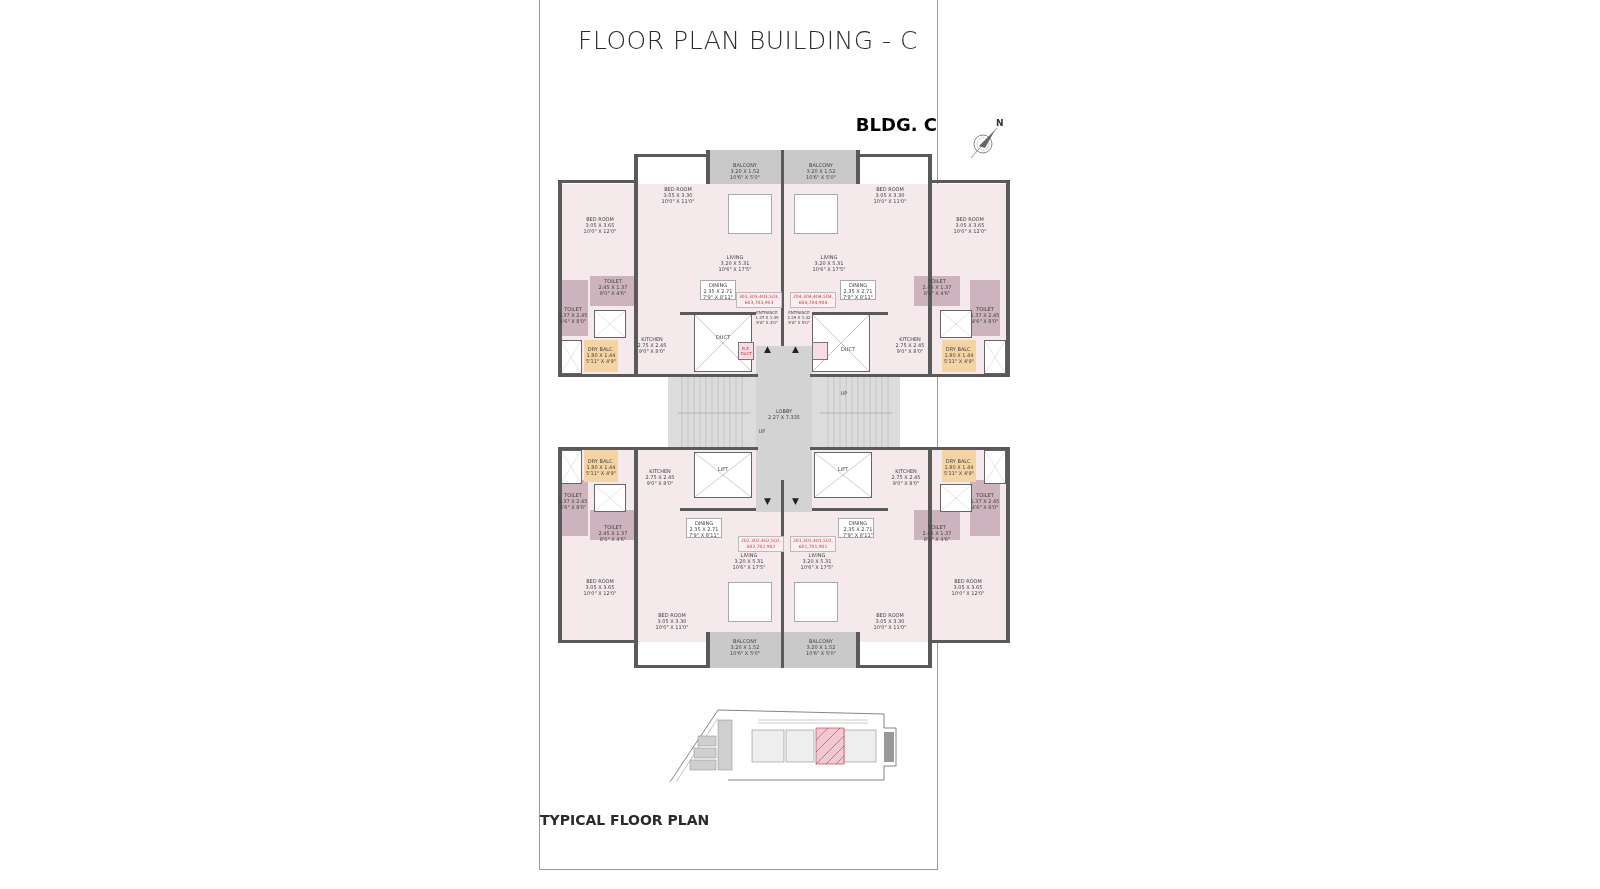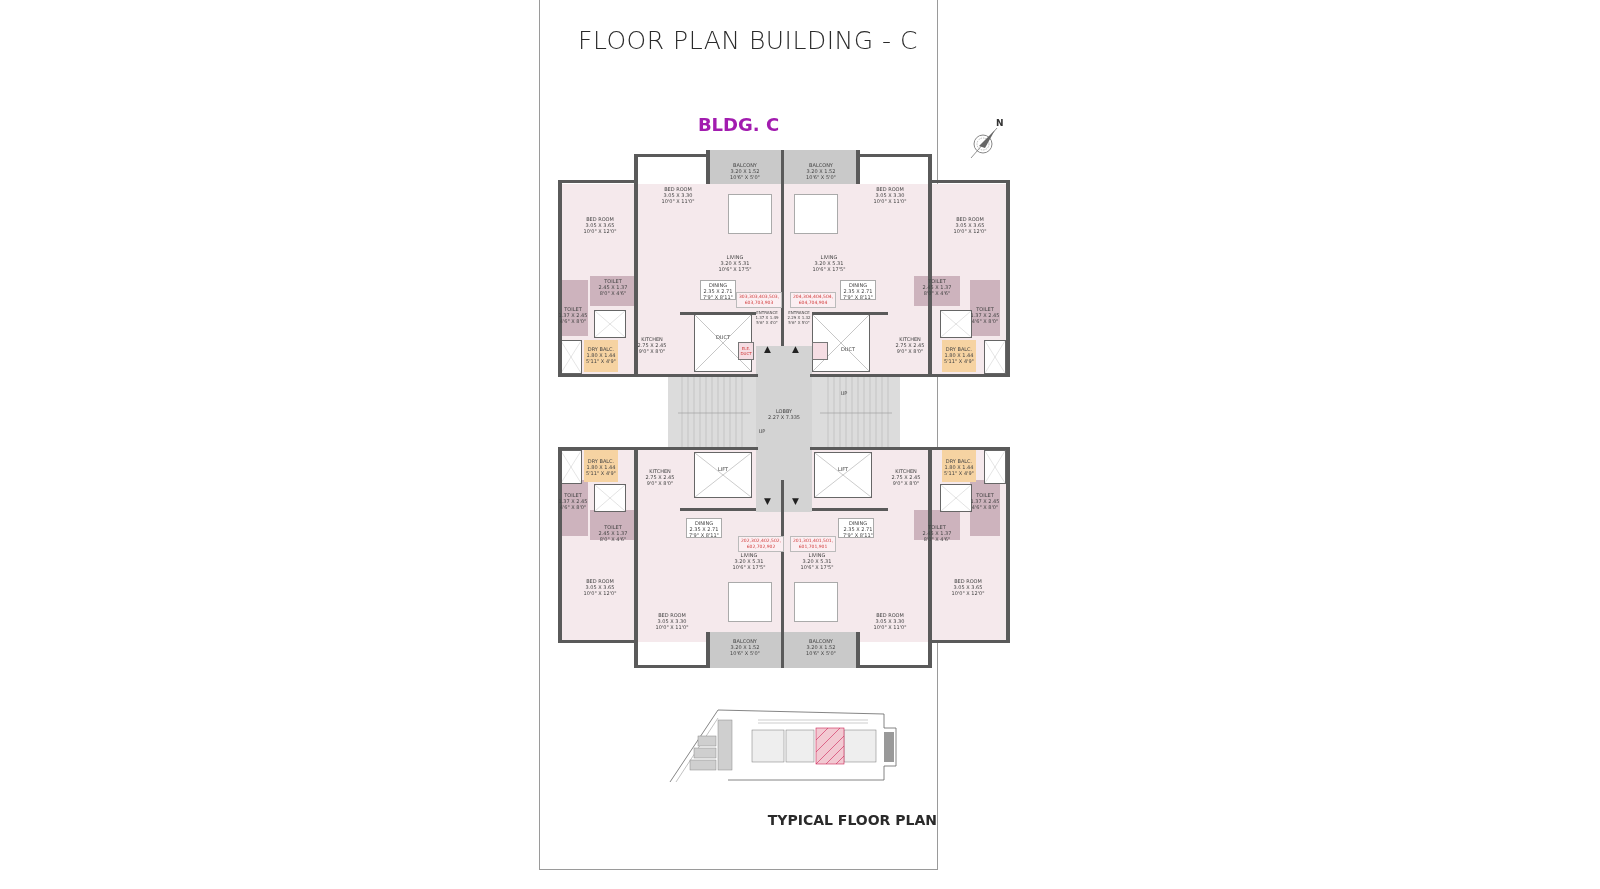--- a/index.html
+++ b/index.html
@@ -1,31 +1,31 @@
 <!DOCTYPE html>
 <html><head>
 <meta charset="utf-8">
 <style>
   html, body { margin:0; padding:0; background:#ffffff; }
   body { width:1600px; height:889px; position:relative; overflow:hidden; font-family:"DejaVu Sans", sans-serif; }
   .sheet { position:absolute; left:539px; top:0; width:399px; height:870px; border:1px solid #9a9a9a; border-top:none; background:#fff; box-sizing:border-box; }
   .title { position:absolute; left:38px; top:26px; font-size:25px; letter-spacing:0.5px; color:#2a2a2a; font-weight:300; font-family:"DejaVu Sans", sans-serif; }
-  .bldg { position:absolute; left:0; width:100%; top:114px; text-align:center; font-size:18px; font-weight:bold; color:#a21caf; }
+  .bldg { position:absolute; left:0; width:100%; top:114px; text-align:right; font-size:18px; font-weight:bold; color:#000000; }
   .compass { position:absolute; left:425px; top:114px; width:42px; height:50px; }
   .plan { position:absolute; left:10px; top:150px; width:470px; height:520px; }
   .room-label { position:absolute; font-size:5px; line-height:6px; text-align:center; color:#444; font-family:"DejaVu Sans", sans-serif; }
   .unit-no { position:absolute; font-size:4.5px; line-height:6px; text-align:center; color:#d23a3a; border:1px solid #bbb; background:#fbeff2; padding:1px 2px; }
   .wall { position:absolute; background:#5a5a5a; }
   .pink { position:absolute; background:#f5e9ec; }
   .mauve { position:absolute; background:#cdb3bd; }
   .grey { position:absolute; background:#c9c9c9; }
   .orange { position:absolute; background:#f6d3a2; }
   .white { position:absolute; background:#ffffff; border:1px solid #777; box-sizing:border-box; }
   .keyplan { position:absolute; left:128px; top:706px; width:236px; height:78px; }
-  .footer-title { position:absolute; left:0; width:100%; top:812px; text-align:right; font-size:14px; font-weight:bold; color:#2a2a2a; }
+  .footer-title { position:absolute; left:0; width:100%; top:812px; text-align:left; font-size:14px; font-weight:bold; color:#2a2a2a; }
   .footer-sub { position:absolute; left:0; width:100%; top:842px; text-align:center; font-size:14px; color:#2a2a2a; }
   .x-box { position:absolute; background:#fff; border:1px solid #666; box-sizing:border-box; overflow:hidden; }
   .x-box svg { width:100%; height:100%; display:block; }
 </style>
 </head>
 <body>
 
 <div class="sheet">
   <div class="title">FLOOR PLAN BUILDING - C</div>
   <div class="bldg">BLDG. C</div>

